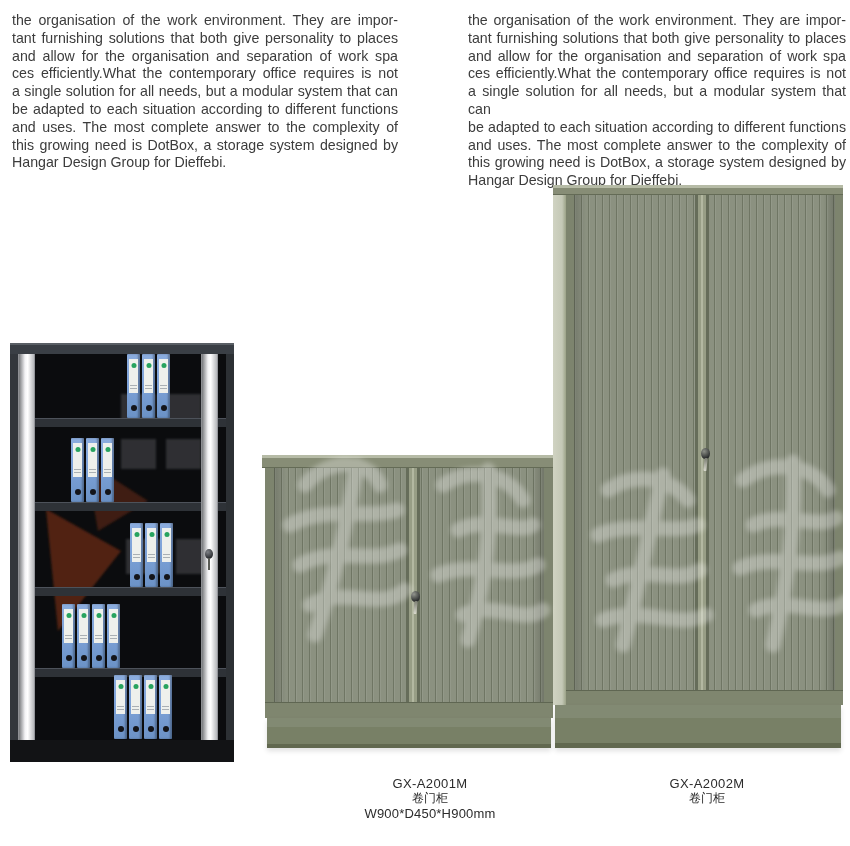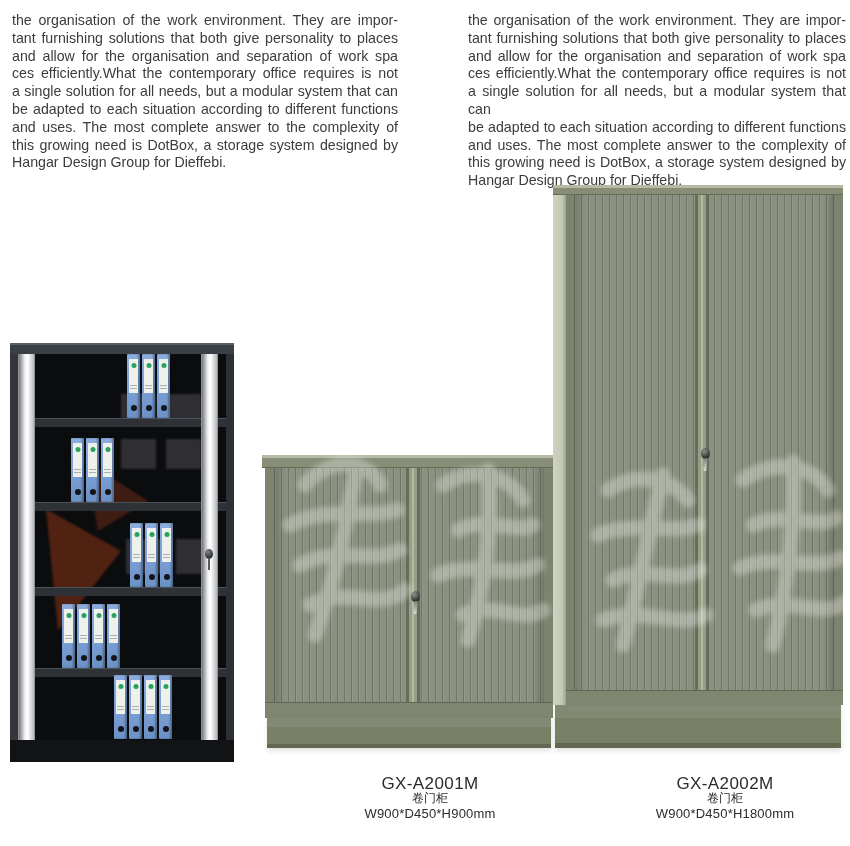--- a/index.html
+++ b/index.html
@@ -68,24 +68,24 @@
           background:radial-gradient(circle at 35% 30%,#8d9088,#27292a 75%);}
   .g-key{position:absolute;width:3px;height:13px;border-radius:1px;z-index:6;
          background:linear-gradient(180deg,#7c7e74,#d9d9cd);transform:rotate(6deg);}
 
   
   .wm{position:absolute;left:270px;top:425px;width:580px;height:245px;pointer-events:none;z-index:8;}
   .logo-wm{position:absolute;left:8px;top:15px;width:200px;height:340px;pointer-events:none;z-index:1;}
 
   
   .product-label{position:absolute;top:776px;width:200px;text-align:center;color:#2b2b2b;}
-  .product-label .model{font-size:17px;letter-spacing:0.4px;line-height:15px;}
+  .product-label .model{font-size:13px;letter-spacing:0.4px;line-height:15px;}
   .product-label .cn{font-size:12px;line-height:15px;}
   .product-label .dims{font-size:13px;letter-spacing:0.2px;line-height:15px;}
-  .product-label.p1{left:330px;} .product-label.p2{left:625px;}
+  .product-label.p1{left:330px;} .product-label.p2{left:607px;}
 </style>
 </head>
 <body>
 
 <div class="page">
 
   <div class="text-col left">
       <div class="desc-line">the organisation of the work environment. They are impor-</div>
       <div class="desc-line">tant furnishing solutions that both give personality to places</div>
       <div class="desc-line">and allow for the organisation and separation of work spa</div>
@@ -312,16 +312,15 @@
   </svg>
 
   <div class="product-label p1">
     <div class="model">GX-A2001M</div>
     <div class="cn">卷门柜</div>
     <div class="dims">W900*D450*H900mm</div>
   </div>
   <div class="product-label p2">
     <div class="model">GX-A2002M</div>
     <div class="cn">卷门柜</div>
-    <div class="dims">W900*D450*H1800mm</div>
   </div>
 
 </div>
 
 </body></html>

